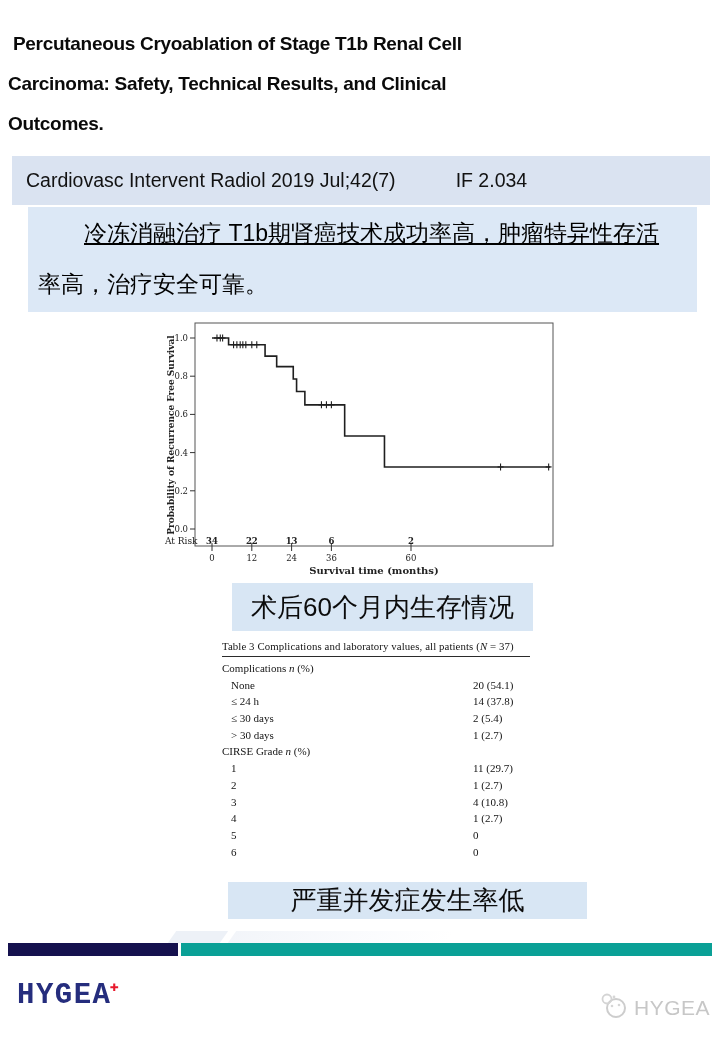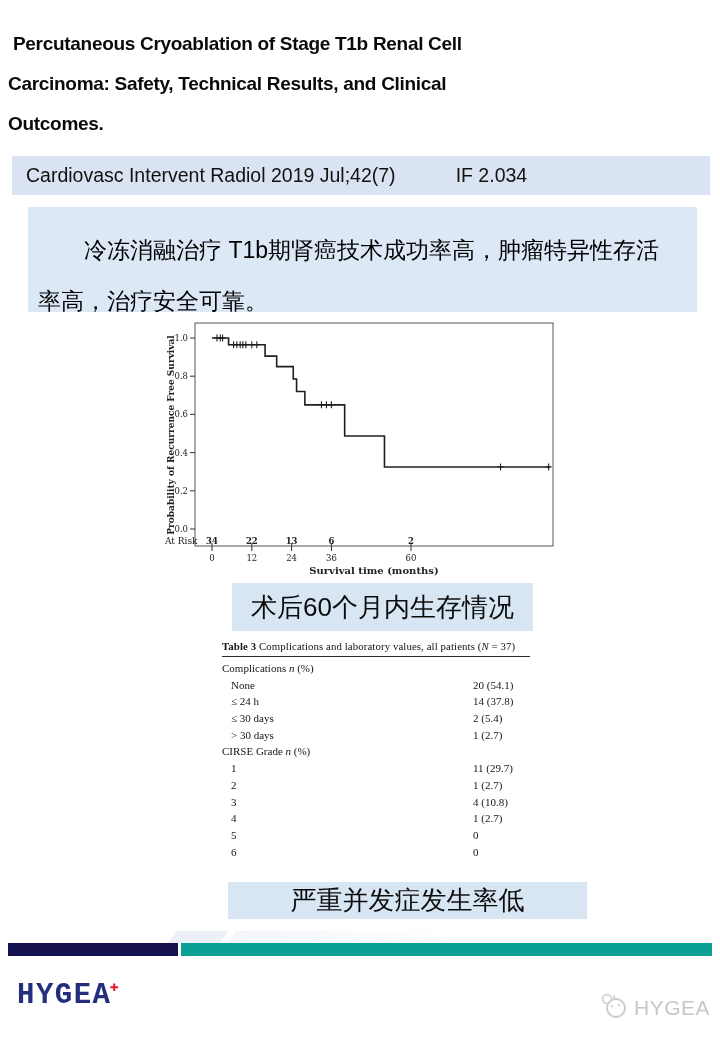--- a/index.html
+++ b/index.html
@@ -6,47 +6,47 @@
   body{width:720px;height:1040px;position:relative;background:#ffffff;
        font-family:"Liberation Sans","DejaVu Sans",sans-serif;}
   .slide{position:absolute;inset:0;overflow:hidden;background:#fff;}
 
   
   .title{position:absolute;left:8px;top:24px;width:712px;color:#0a0a0a;
          font-weight:bold;font-size:19px;line-height:40px;letter-spacing:-0.3px;}
   .title div{white-space:pre;}
 
   
-  .citation-bar{position:absolute;left:12px;top:156px;width:698px;height:39px;
+  .citation-bar{position:absolute;left:12px;top:156px;width:698px;height:49px;
                 background:var(--hl1,#dae3f1);display:flex;align-items:center;
                 font-size:19.5px;color:#121212;}
   .citation-journal{margin-left:14px;white-space:pre;}
   .citation-if{margin-left:60px;white-space:pre;}
 
   
   .summary-box{position:absolute;left:28px;top:207px;width:669px;height:105px;
                background:var(--hl2,#dce8f6);color:#000;font-size:23px;}
   .summary-line{white-space:pre;line-height:51px;padding-left:10px;}
-  .summary-line.first{padding-top:18px;text-indent:2em;}
+  .summary-line.first{padding-top:1px;text-indent:2em;text-decoration:underline;}
 
   
   .figure{position:absolute;left:163px;top:318px;width:395px;height:262px;background:#fff;}
   .figure svg{position:absolute;inset:0;}
 
   
   .badge{background:var(--hl3,#d8e6f4);color:#0c0c0c;display:flex;
          align-items:center;justify-content:center;font-size:26px;position:absolute;}
   .badge.badge-1{left:232px;top:583px;width:301px;height:48px;}
   .badge.badge-2{left:228px;top:882px;width:359px;height:37px;}
 
   
   .pub-table{position:absolute;left:222px;top:640px;width:316px;color:#141414;
              font-family:"Liberation Serif","DejaVu Serif",serif;font-size:11px;}
   .pt-caption{white-space:nowrap;font-size:10.8px;letter-spacing:0.1px;}
-  .pt-caption .cap-bold{font-weight:bold;}
+  .pt-caption .cap-bold{font-weight:normal;}
   .pt-caption .cap-i{font-style:italic;}
   .pt-rule{border-top:1.6px solid #2b2b2b;margin-top:4px;width:308px;}
   .pt-rows{margin-top:3px;}
   .pt-row{position:relative;height:16.7px;line-height:16.7px;white-space:nowrap;}
   .pt-row.indent .pt-label{padding-left:9px;display:inline-block;}
   .pt-row .pt-value{position:absolute;left:251px;top:0;}
   .pt-row i{font-style:italic;}
 
   
   .deco-a{position:absolute;left:172px;top:931px;width:52px;height:12px;

